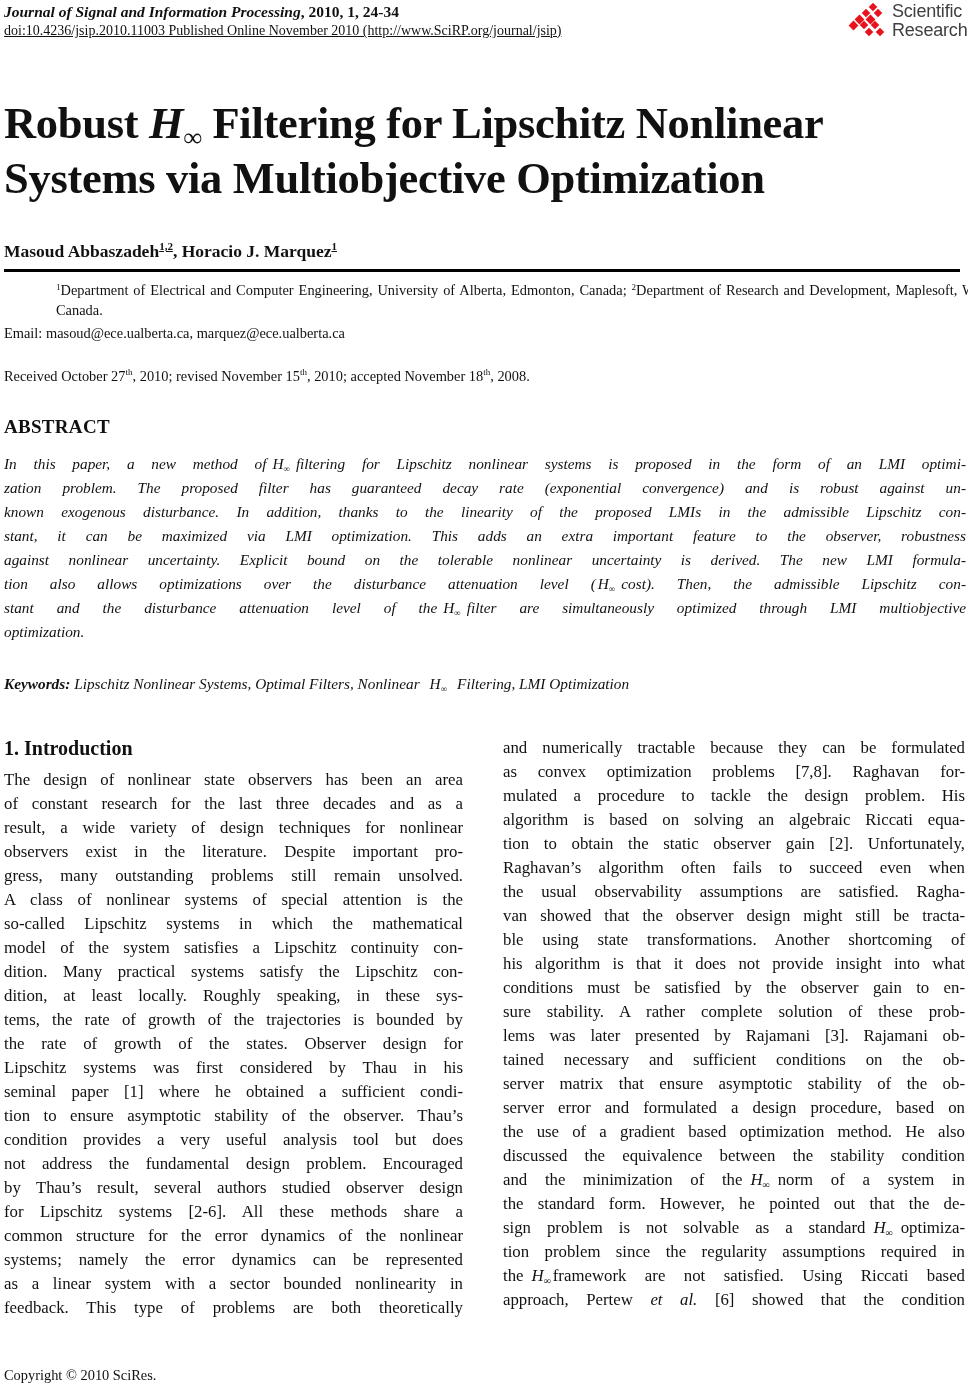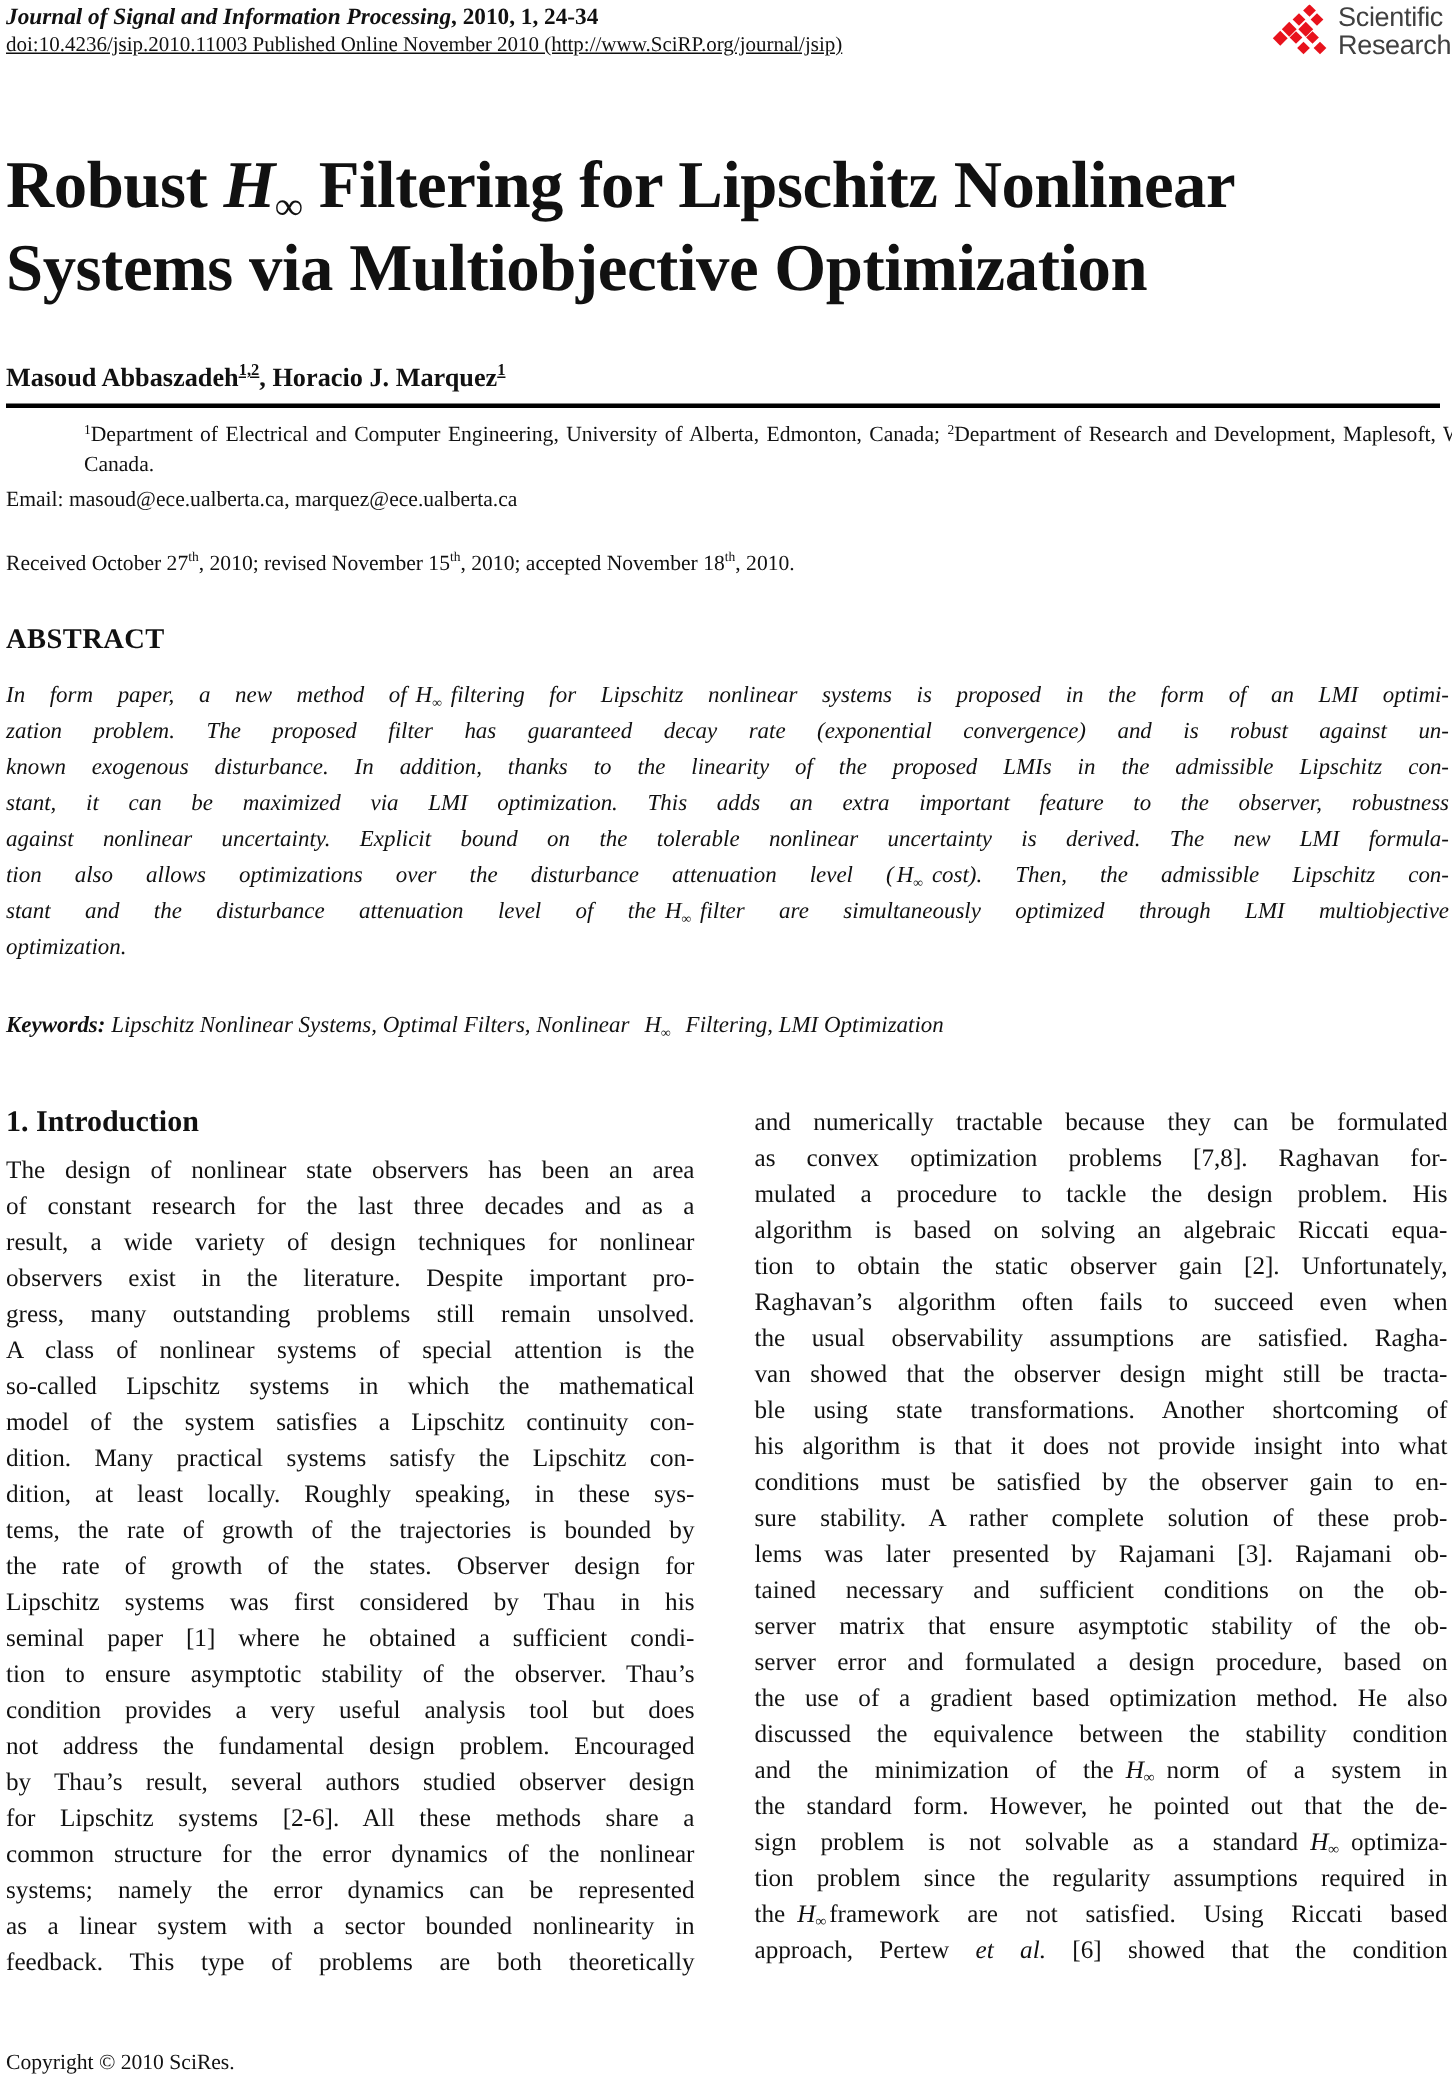--- a/index.html
+++ b/index.html
@@ -90,26 +90,26 @@
   <span>Masoud Abbaszadeh</span><sup>1,2</sup><span>, </span><span>Horacio J. Marquez</span><sup>1</sup>
 </div>
 <div class="rule"></div>
 
 <div class="affil">
   <sup>1</sup><span>Department of Electrical and Computer Engineering, University of Alberta, Edmonton, Canada; </span><sup>2</sup><span>Department of Research and Development, Maplesoft, Waterloo, Canada.</span>
 </div>
 <div class="email">Email: masoud@ece.ualberta.ca, marquez@ece.ualberta.ca</div>
 
 <div class="received">
-  <span>Received October 27</span><sup>th</sup><span>, 2010; revised November 15</span><sup>th</sup><span>, 2010; accepted November 18</span><sup>th</sup><span>, 2010.</span>
+  <span>Received October 27</span><sup>th</sup><span>, 2010; revised November 15</span><sup>th</sup><span>, 2010; accepted November 18</span><sup>th</sup><span>, 2008.</span>
 </div>
 
 <h2 class="abstract-heading">ABSTRACT</h2>
 <div class="abstract-body">
-  <span class="ln"><span>In form paper, a new method of</span><span class="hsym"><span>H</span><sub>∞</sub></span><span>filtering for Lipschitz nonlinear systems is proposed in the form of an LMI optimi-</span></span>
+  <span class="ln"><span>In this paper, a new method of</span><span class="hsym"><span>H</span><sub>∞</sub></span><span>filtering for Lipschitz nonlinear systems is proposed in the form of an LMI optimi-</span></span>
   <span class="ln">zation problem. The proposed filter has guaranteed decay rate (exponential convergence) and is robust against un-</span>
   <span class="ln">known exogenous disturbance. In addition, thanks to the linearity of the proposed LMIs in the admissible Lipschitz con-</span>
   <span class="ln">stant, it can be maximized via LMI optimization. This adds an extra important feature to the observer, robustness</span>
   <span class="ln">against nonlinear uncertainty. Explicit bound on the tolerable nonlinear uncertainty is derived. The new LMI formula-</span>
   <span class="ln"><span>tion also allows optimizations over the disturbance attenuation level (</span><span class="hsym" style="margin-left:2px"><span>H</span><sub>∞</sub></span><span>cost). Then, the admissible Lipschitz con-</span></span>
   <span class="ln"><span>stant and the disturbance attenuation level of the</span><span class="hsym"><span>H</span><sub>∞</sub></span><span>filter are simultaneously optimized through LMI multiobjective</span></span>
   <span class="ln last">optimization.</span>
 </div>
 
 <div class="keywords">

